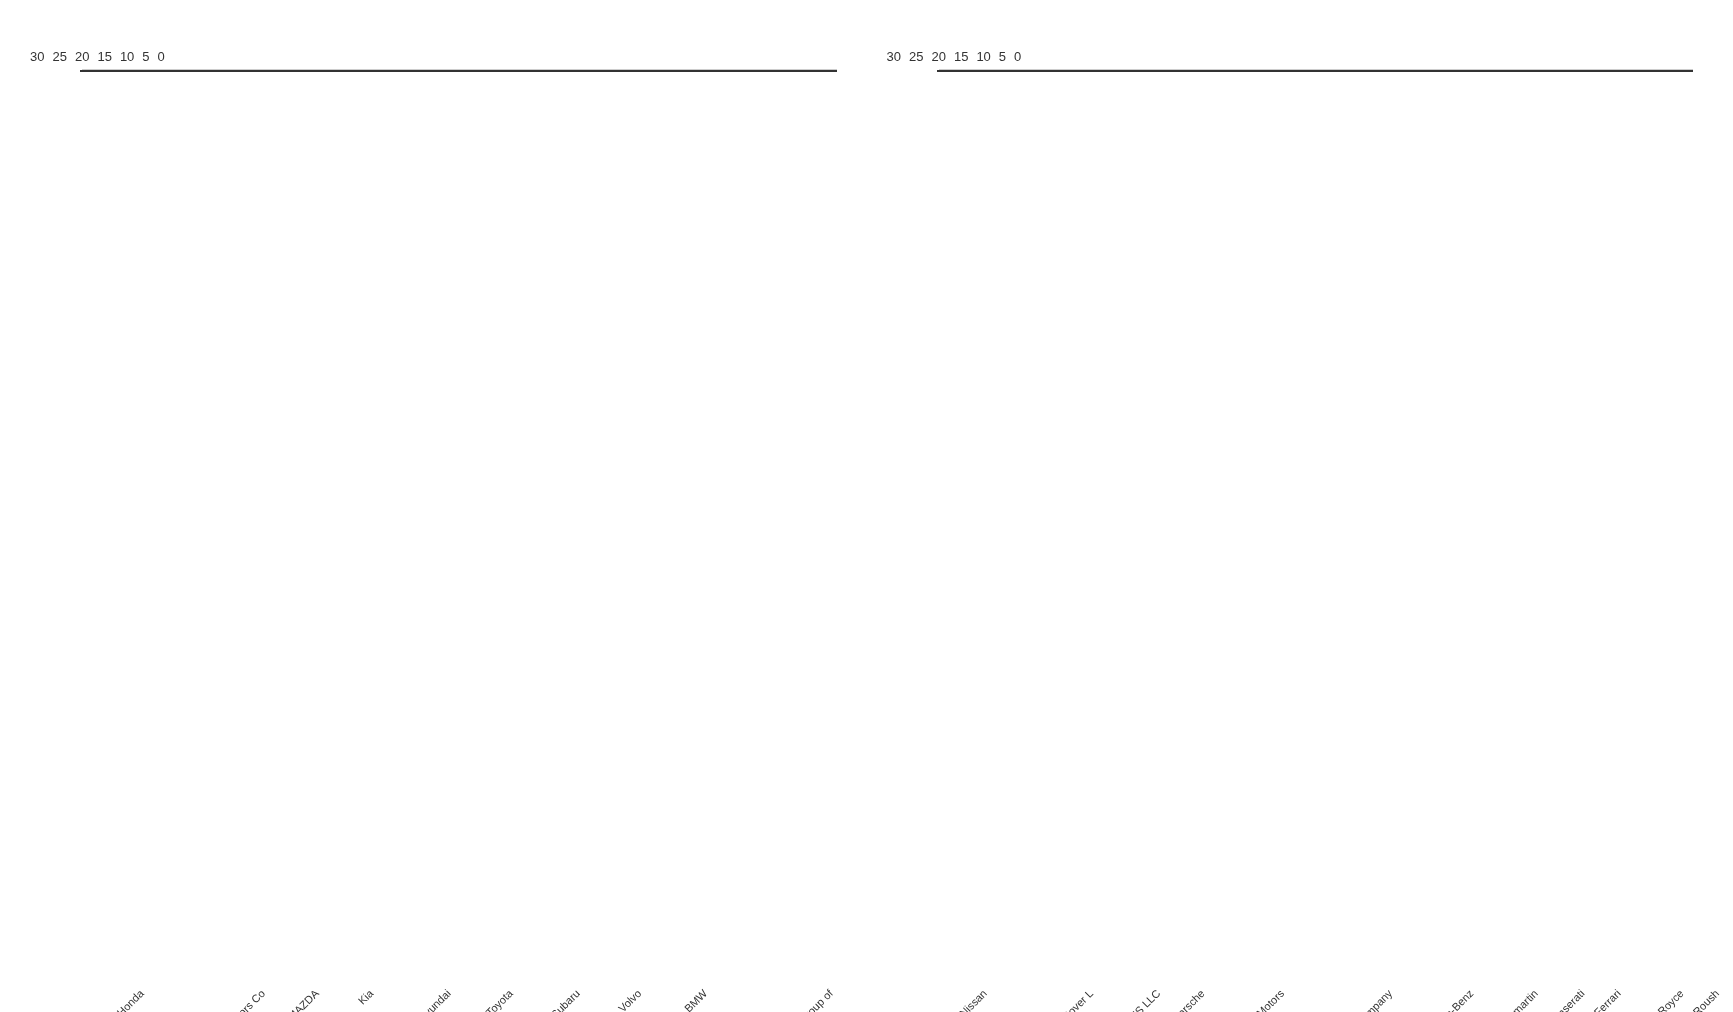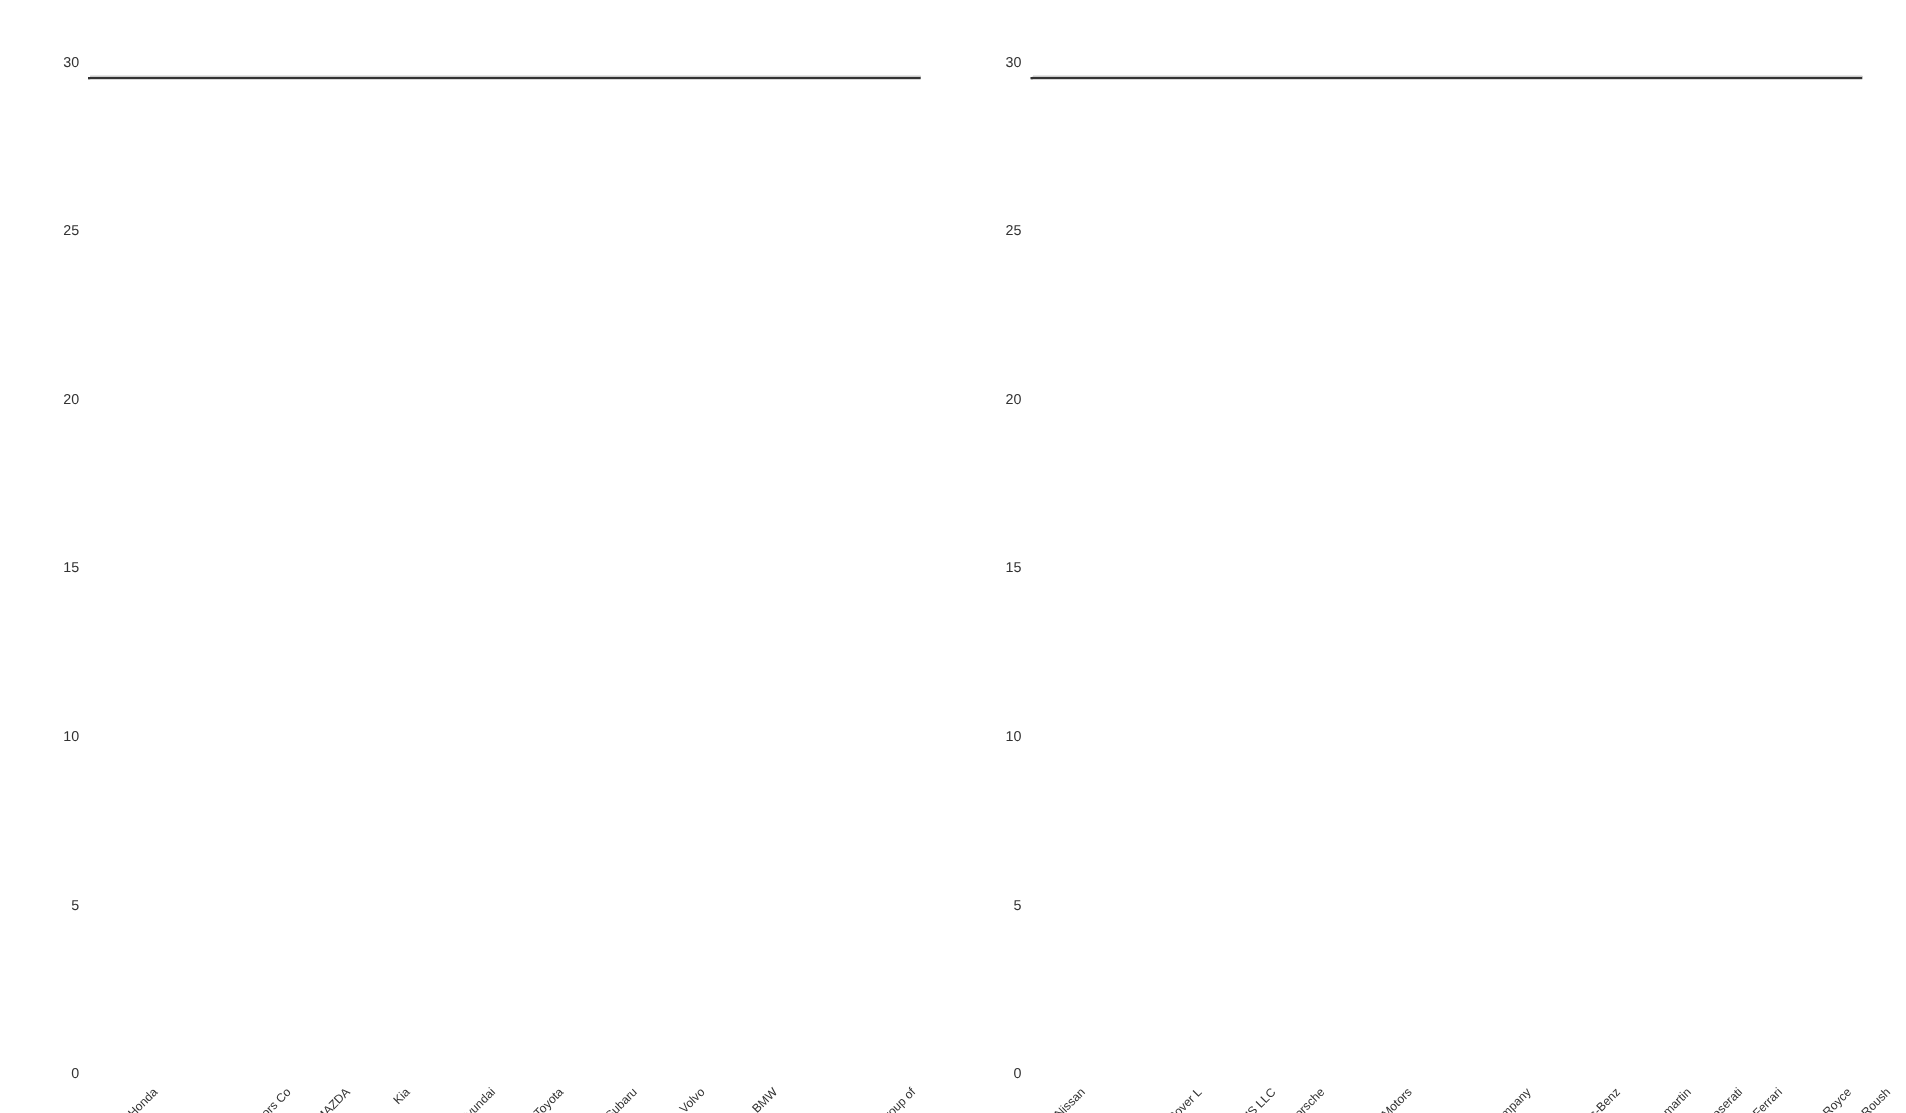--- a/index.html
+++ b/index.html
@@ -35,21 +35,21 @@
       margin-top: 20px;
       margin-right: 10px;
     }
     .y-axis-labels {
       position: absolute;
       left: 0;
       top: 0;
       bottom: 0;
       width: 50px;
       display: flex;
-      flex-direction: column;
+      flex-direction: row;
       justify-content: space-between;
     }
     .y-label {
       font-size: 13px;
       color: #333;
       text-align: right;
       padding-right: 8px;
       line-height: 1;
     }
     .bars-container {

